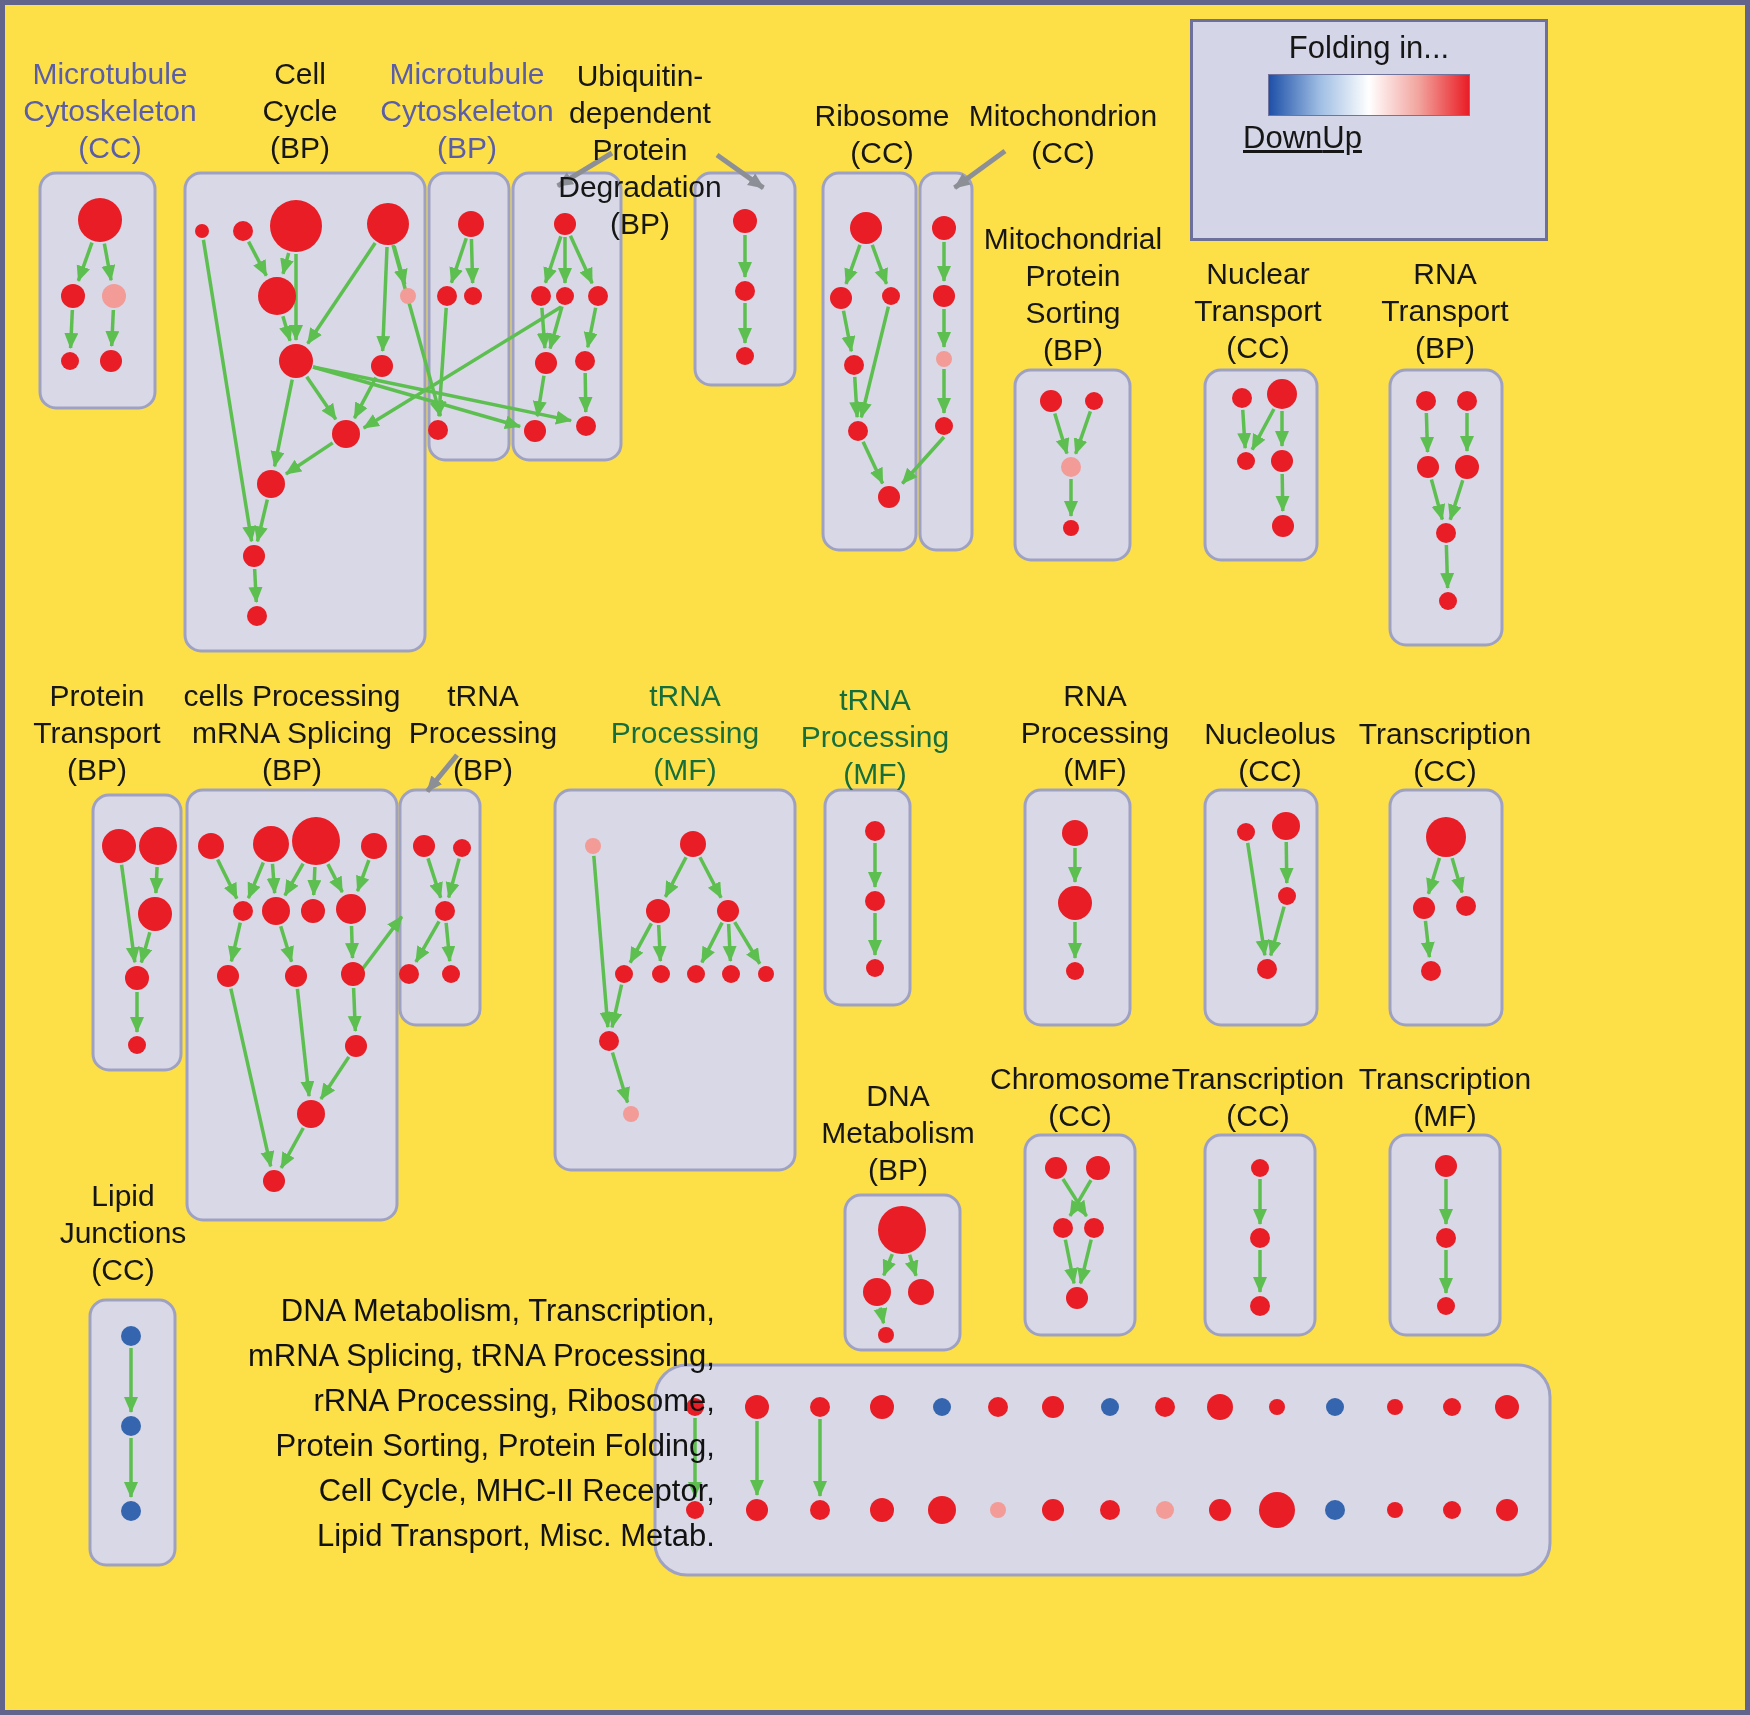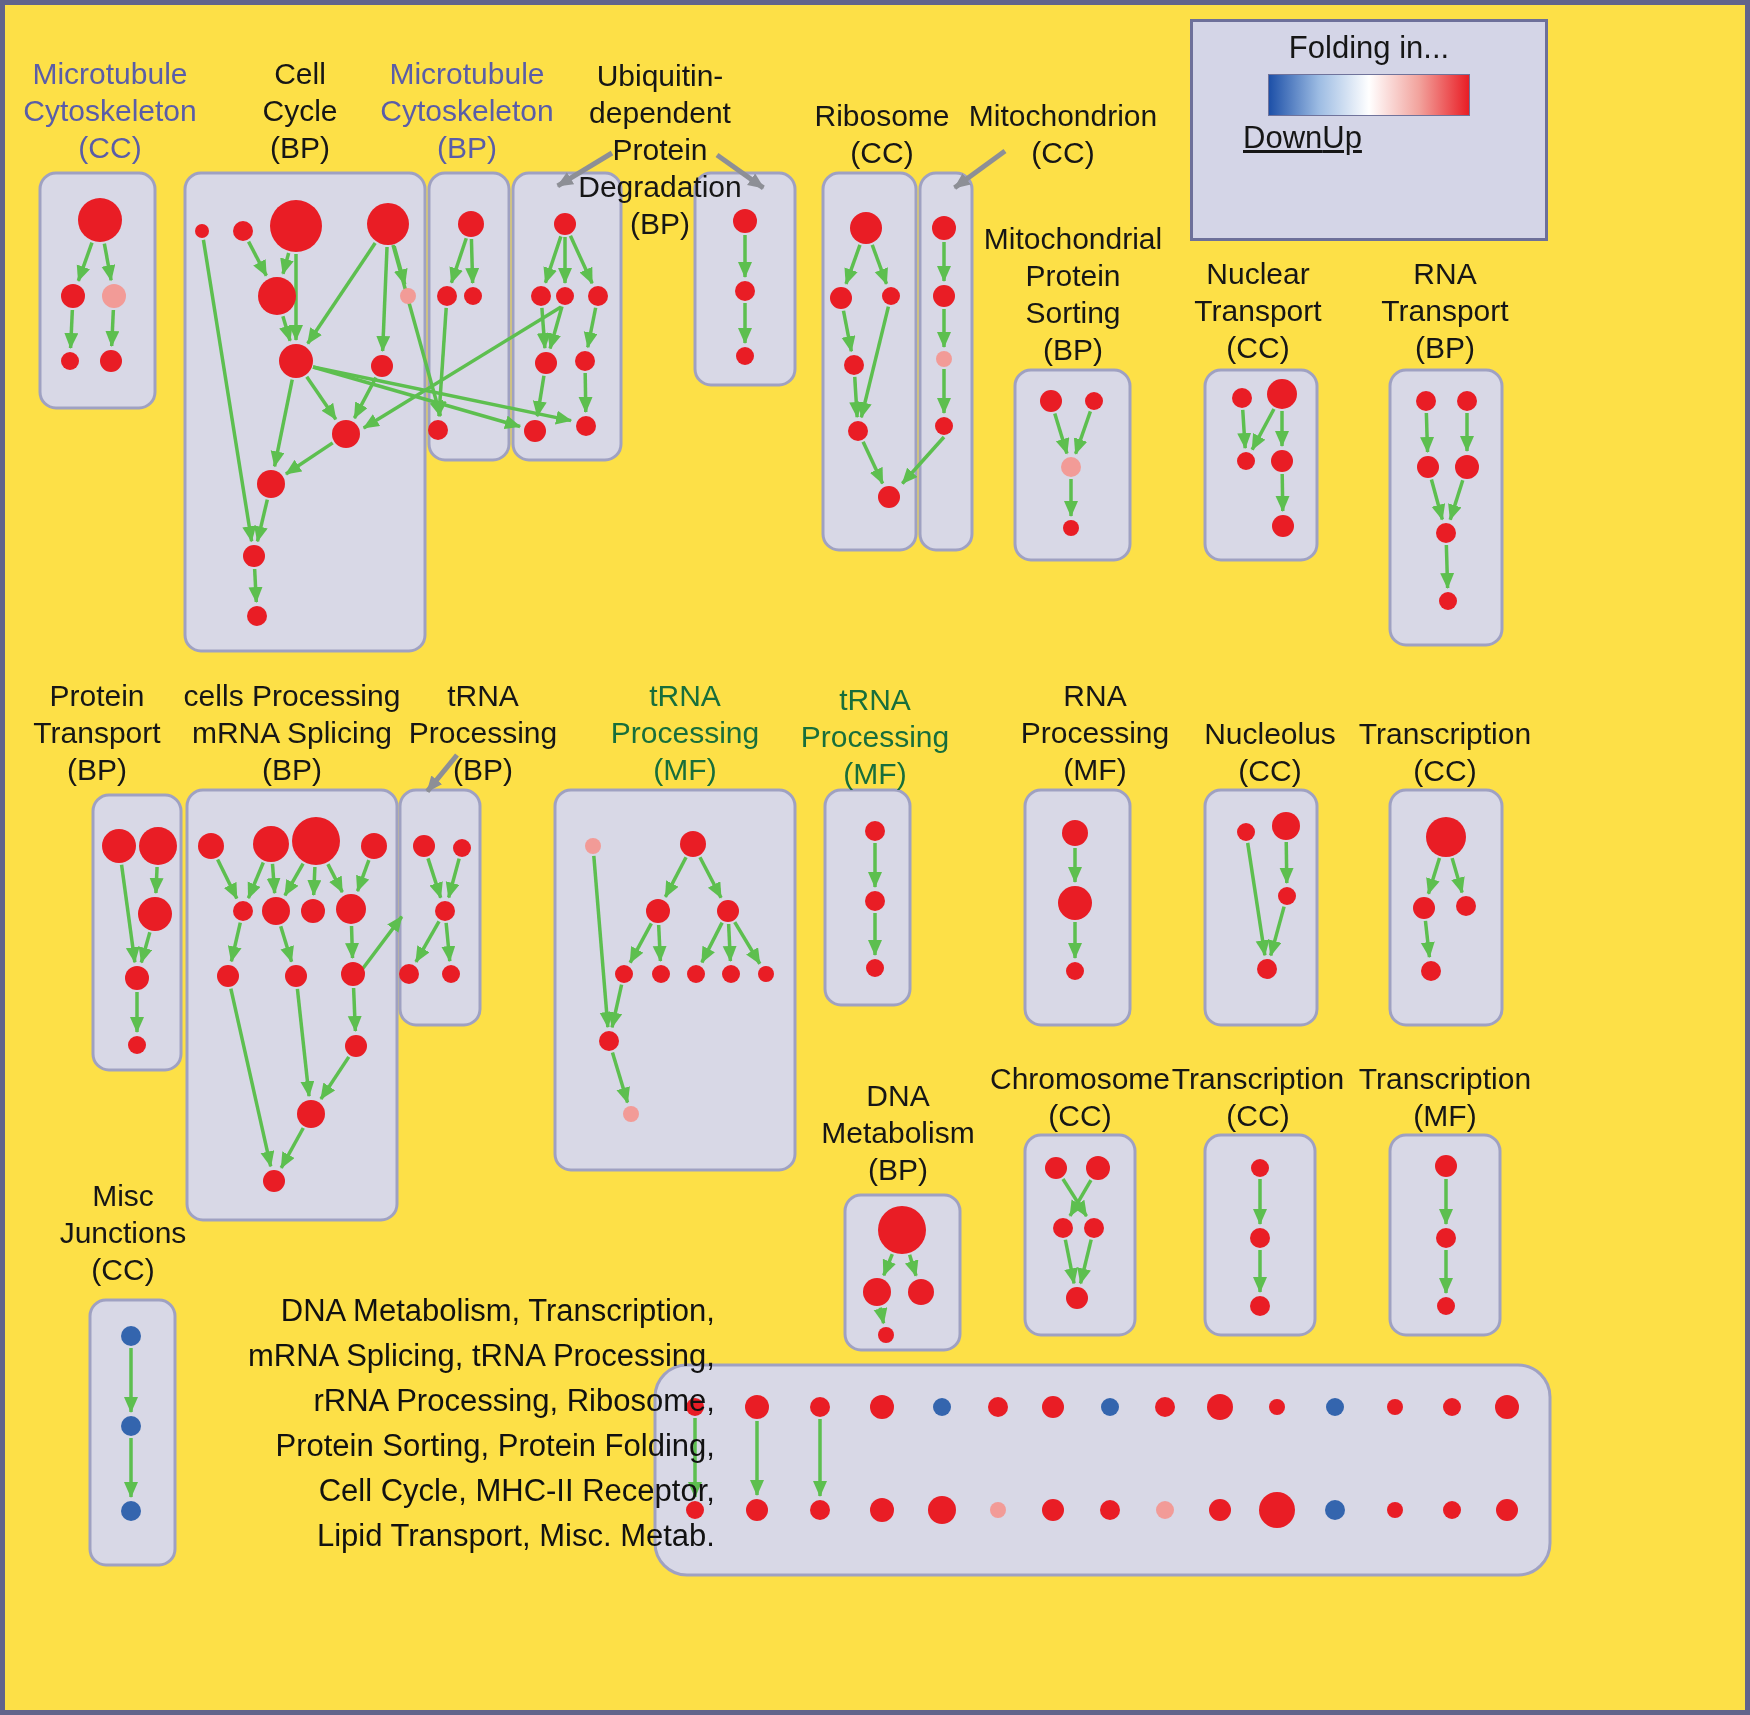--- a/index.html
+++ b/index.html
@@ -357,21 +357,21 @@
   <div id="labels-layer">
       <div class="glabel" style="left: 105px; top: 50px; color: rgb(90, 93, 168);">Microtubule
 Cytoskeleton
 (CC)</div>
       <div class="glabel" style="left: 295px; top: 50px; color: rgb(22, 22, 22);">Cell
 Cycle
 (BP)</div>
       <div class="glabel" style="left: 462px; top: 50px; color: rgb(90, 93, 168);">Microtubule
 Cytoskeleton
 (BP)</div>
-      <div class="glabel" style="left: 655px; top: 52px; color: rgb(22, 22, 22);">Ubiquitin-
+      <div class="glabel" style="left: 635px; top: 52px; color: rgb(22, 22, 22);">Ubiquitin-
 dependent
 Protein
 Degradation
 (BP)</div>
       <div class="glabel" style="left: 862px; top: 92px; color: rgb(22, 22, 22); margin-left: 15px;">Ribosome
 (CC)</div>
       <div class="glabel" style="left: 1058px; top: 92px; color: rgb(22, 22, 22);">Mitochondrion
 (CC)</div>
       <div class="glabel" style="left: 1068px; top: 215px; color: rgb(22, 22, 22);">Mitochondrial
 Protein
@@ -407,21 +407,21 @@
 (CC)</div>
       <div class="glabel" style="left: 893px; top: 1072px; color: rgb(22, 22, 22);">DNA
 Metabolism
 (BP)</div>
       <div class="glabel" style="left: 1075px; top: 1055px; color: rgb(22, 22, 22);">Chromosome
 (CC)</div>
       <div class="glabel" style="left: 1253px; top: 1055px; color: rgb(22, 22, 22);">Transcription
 (CC)</div>
       <div class="glabel" style="left: 1440px; top: 1055px; color: rgb(22, 22, 22);">Transcription
 (MF)</div>
-      <div class="glabel" style="left: 118px; top: 1172px; color: rgb(22, 22, 22);">Misc
+      <div class="glabel" style="left: 118px; top: 1172px; color: rgb(22, 22, 22);">Lipid
 Junctions
 (CC)</div>
     </div>
 
   <div class="legend">
     <div class="legend-title">Folding in...</div>
     <div class="legend-bar" id="legend-bar" style="background: linear-gradient(90deg, rgb(29, 80, 168), rgb(157, 188, 227), rgb(255, 255, 255), rgb(242, 163, 157), rgb(233, 29, 37));"></div>
     <div class="legend-ends">
       <span>Down</span>
       <span>Up</span>

